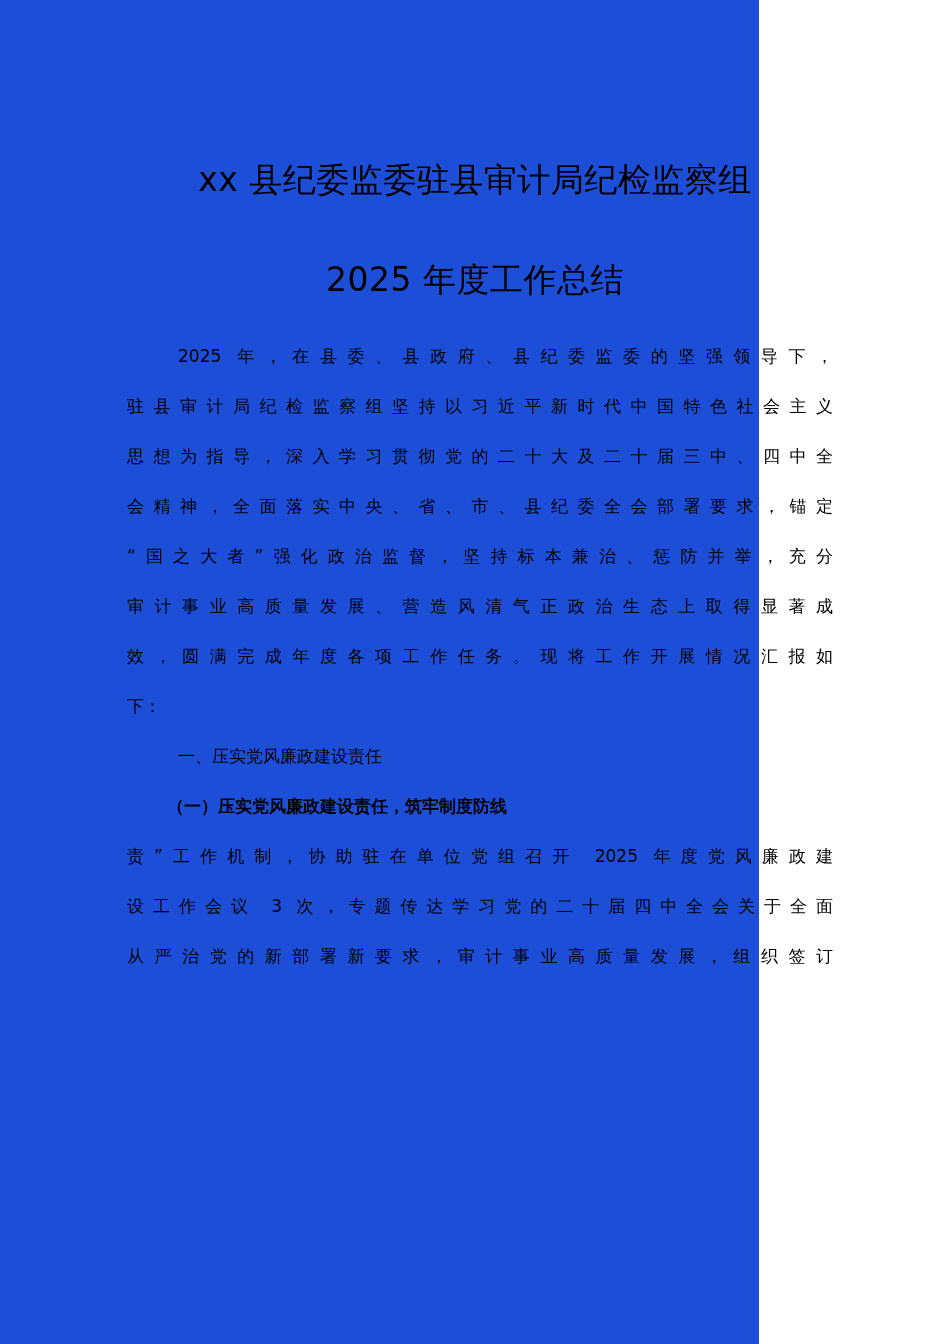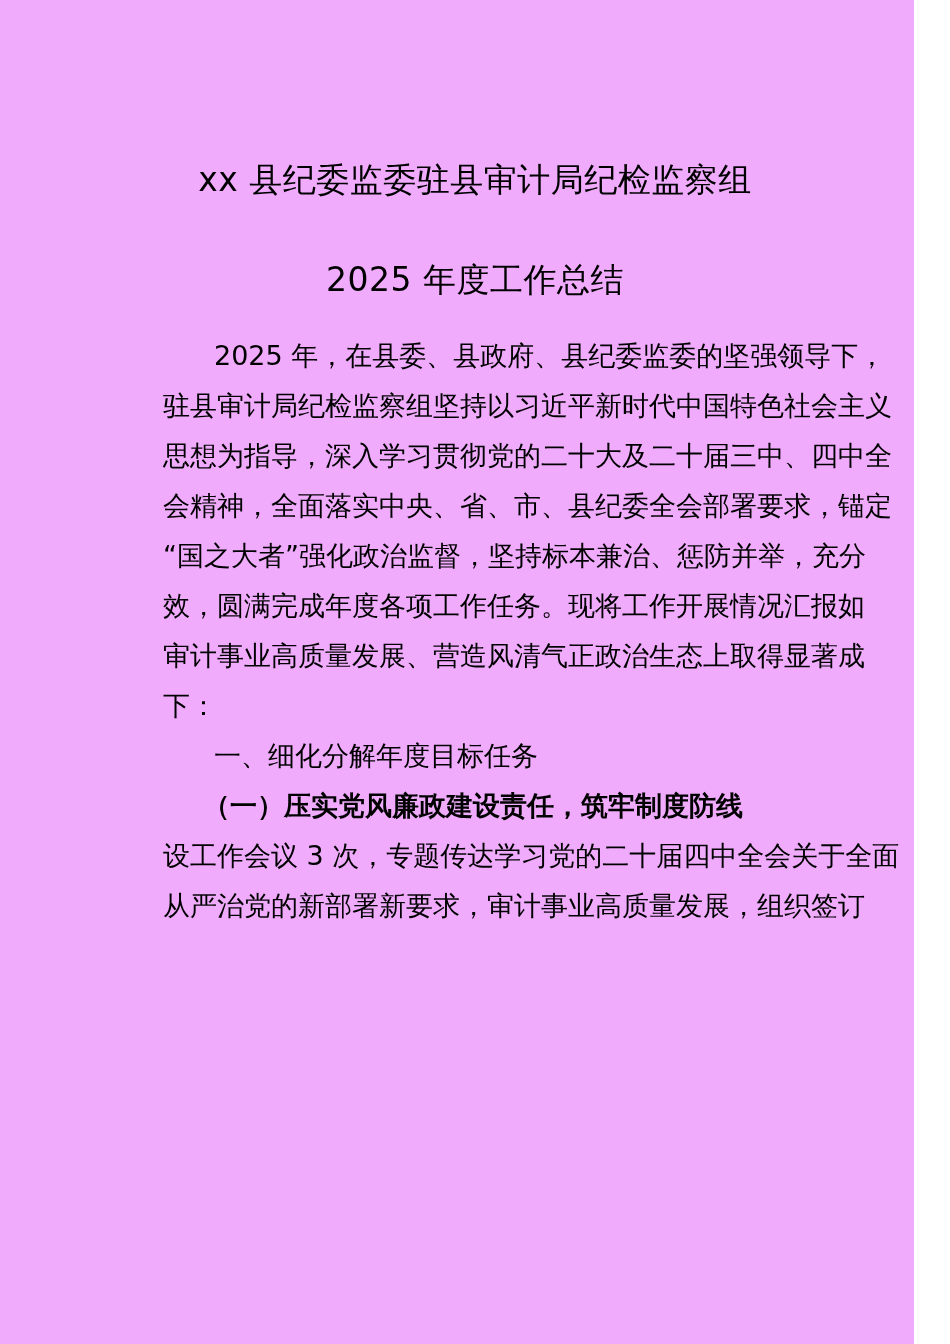--- a/index.html
+++ b/index.html
@@ -1,43 +1,44 @@
 <!DOCTYPE html>
 <html><head>
   <meta charset="utf-8">
   <style>
     html, body { margin: 0; padding: 0; background: #ffffff; }
     body { width: 950px; height: 1344px; position: relative; overflow: hidden;
            font-family: "DejaVu Sans", "Liberation Sans", sans-serif; color: #000; }
-    .page { position: absolute; left: 0; top: 0; width: 914px; height: 1344px; background: #f0abfc; }
+    .page { position: absolute; left: 0; top: 0; width: 759px; height: 1344px; background: #1d4ed8; }
     .title { position: absolute; left: 0; width: 950px; text-align: center;
              font-size: 33px; line-height: 40px; letter-spacing: 0.5px; }
     .t1 { top: 160px; }
     .t2 { top: 260px; }
     .body-block { position: absolute; left: 127px; width: 706px; top: 331px; }
-    .line { height: 50px; line-height: 50px; font-size: 27px; white-space: nowrap;
-            text-align: justify; text-align-last: justify; overflow: visible; margin-left: 36px; }
+    .line { height: 50px; line-height: 50px; font-size: 17px; white-space: nowrap;
+            text-align: justify; text-align-last: justify; overflow: visible; }
     .line.last { text-align-last: left; }
     .indent { padding-left: 51px; }
     .bold { font-weight: bold; }
   </style>
 </head>
 <body>
 
 <div class="page">
   <div class="title t1">xx 县纪委监委驻县审计局纪检监察组</div>
   <div class="title t2">2025 年度工作总结</div>
 
   <div class="body-block">
     <div class="line indent">2025 年，在县委、县政府、县纪委监委的坚强领导下，</div>
     <div class="line">驻县审计局纪检监察组坚持以习近平新时代中国特色社会主义</div>
     <div class="line">思想为指导，深入学习贯彻党的二十大及二十届三中、四中全</div>
     <div class="line">会精神，全面落实中央、省、市、县纪委全会部署要求，锚定</div>
     <div class="line">“国之大者”强化政治监督，坚持标本兼治、惩防并举，充分</div>
+    <div class="line">审计事业高质量发展、营造风清气正政治生态上取得显著成</div>
     <div class="line">效，圆满完成年度各项工作任务。现将工作开展情况汇报如</div>
-    <div class="line">审计事业高质量发展、营造风清气正政治生态上取得显著成</div>
     <div class="line last">下：</div>
-    <div class="line last indent">一、细化分解年度目标任务</div>
+    <div class="line last indent">一、压实党风廉政建设责任</div>
     <div class="line last bold" style="padding-left:40px">（一）压实党风廉政建设责任，筑牢制度防线</div>
+    <div class="line">责”工作机制，协助驻在单位党组召开 2025 年度党风廉政建</div>
     <div class="line">设工作会议 3 次，专题传达学习党的二十届四中全会关于全面</div>
     <div class="line">从严治党的新部署新要求，审计事业高质量发展，组织签订</div>
   </div>
 </div>
 
 </body></html>

